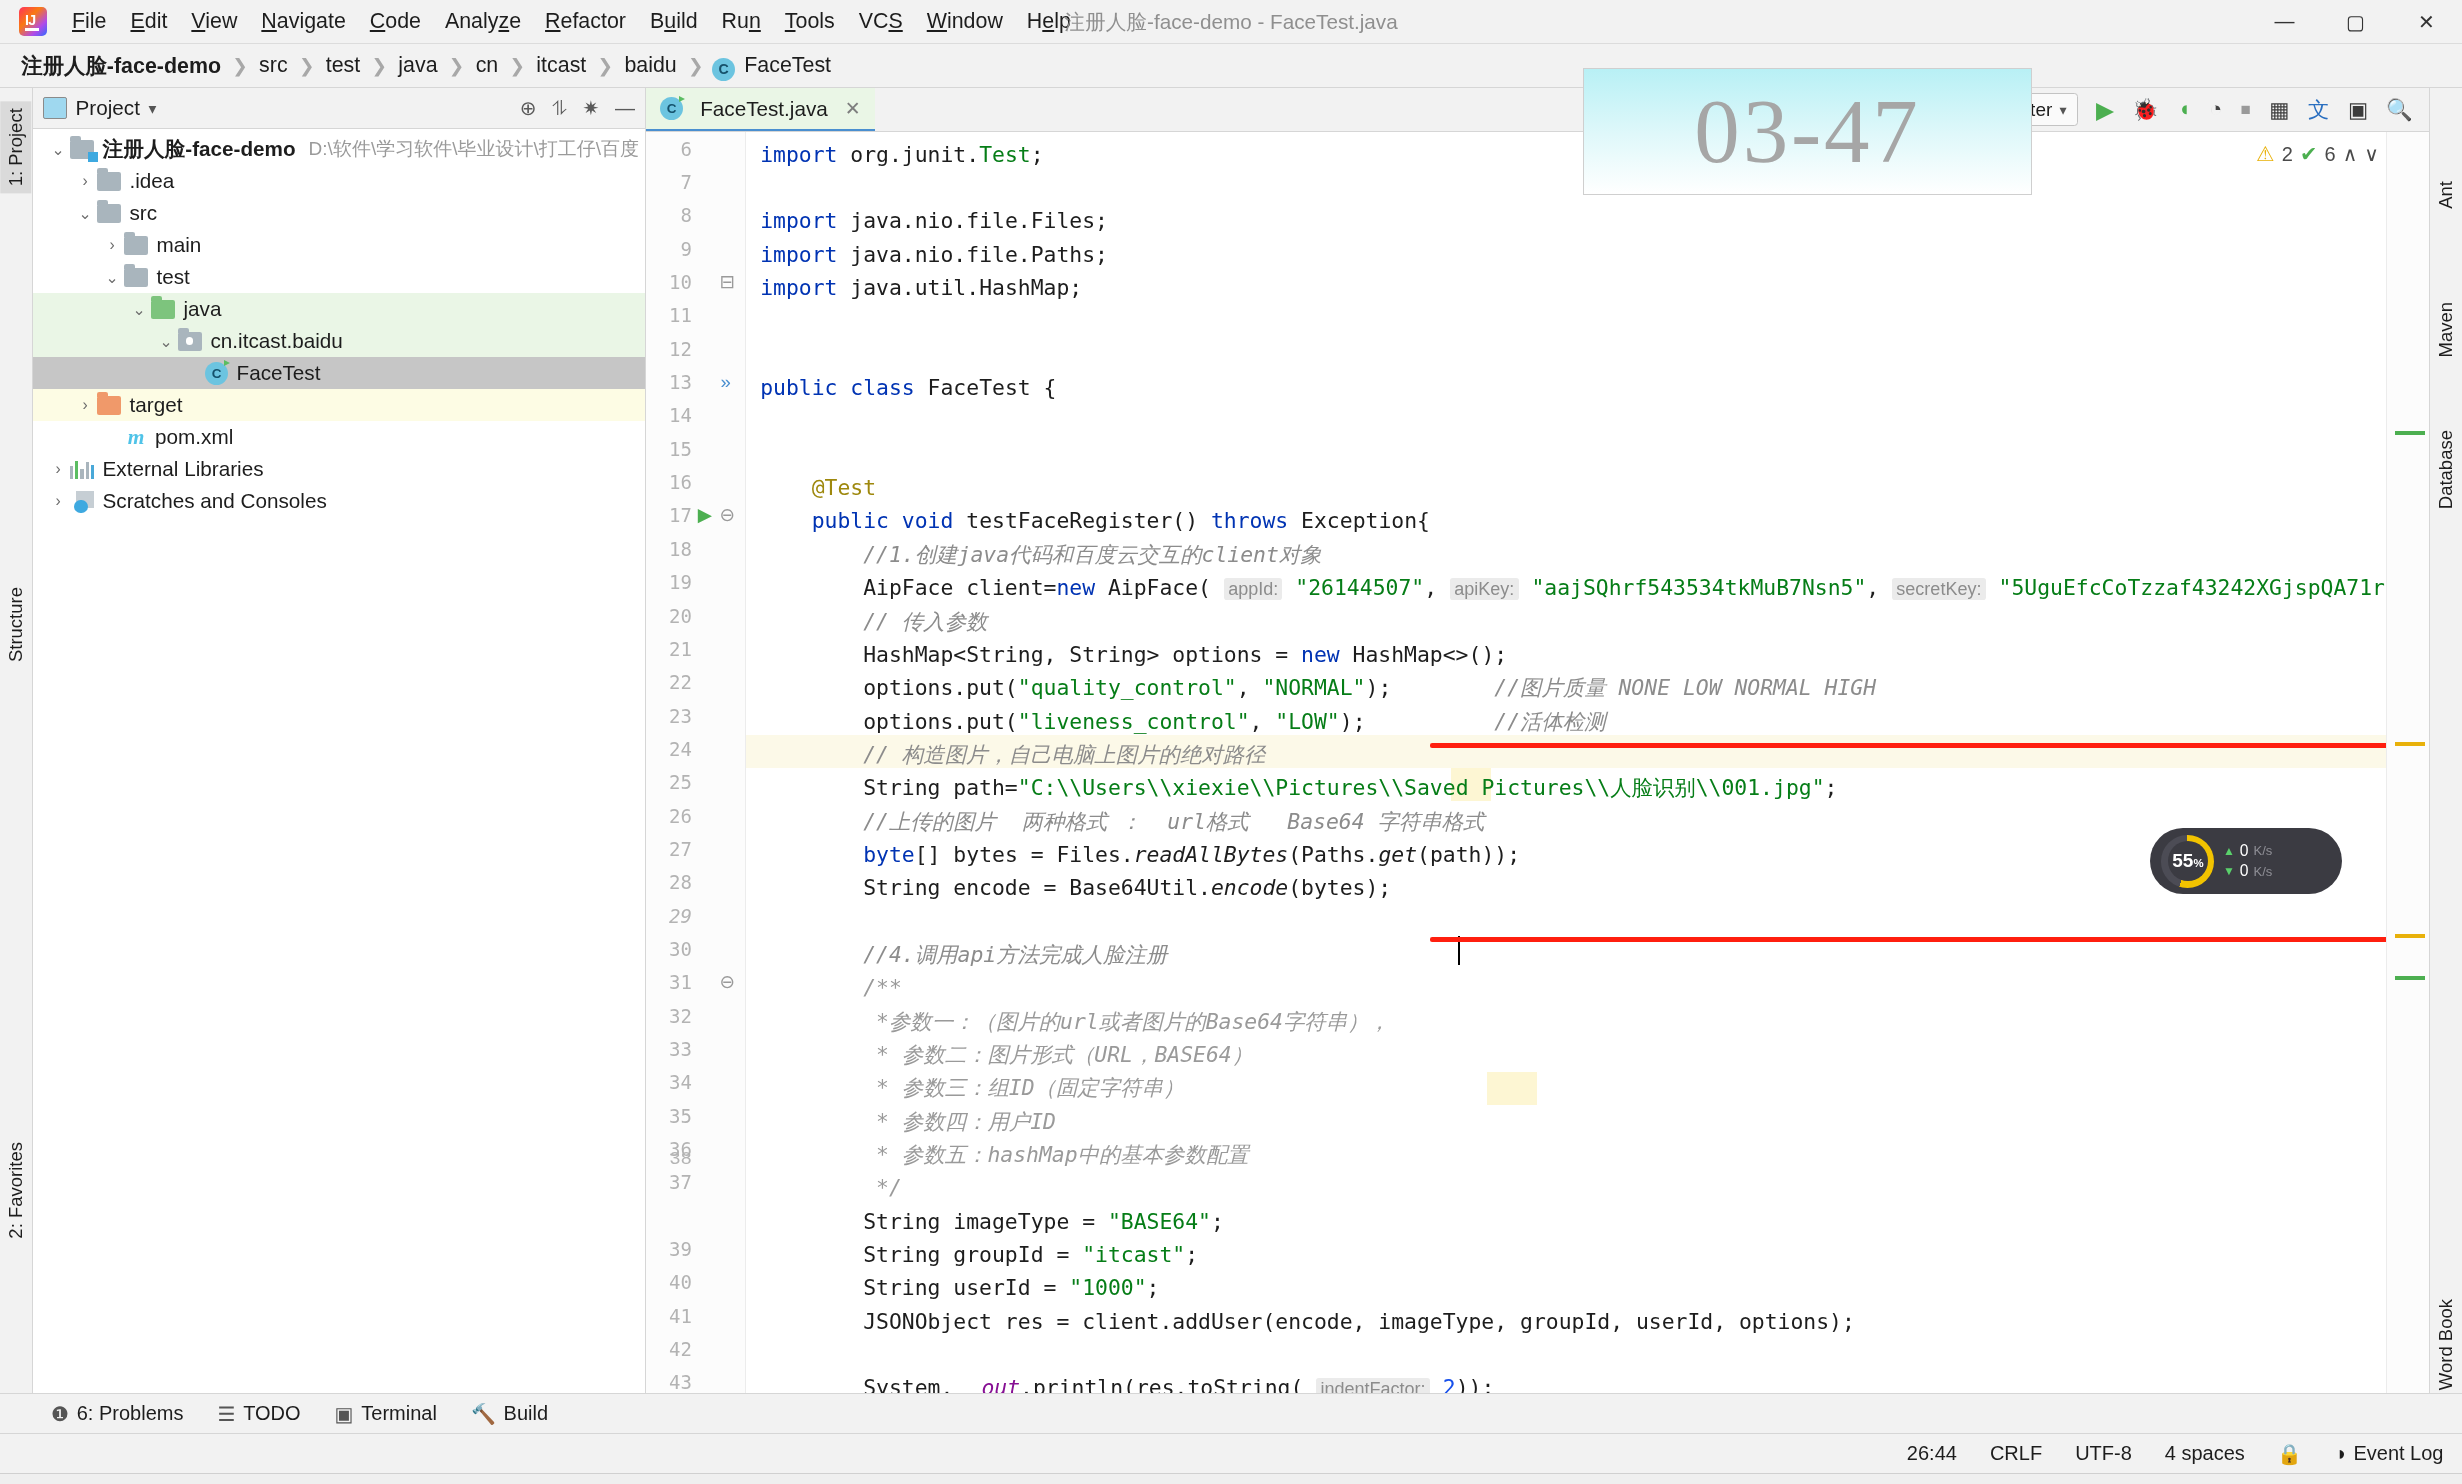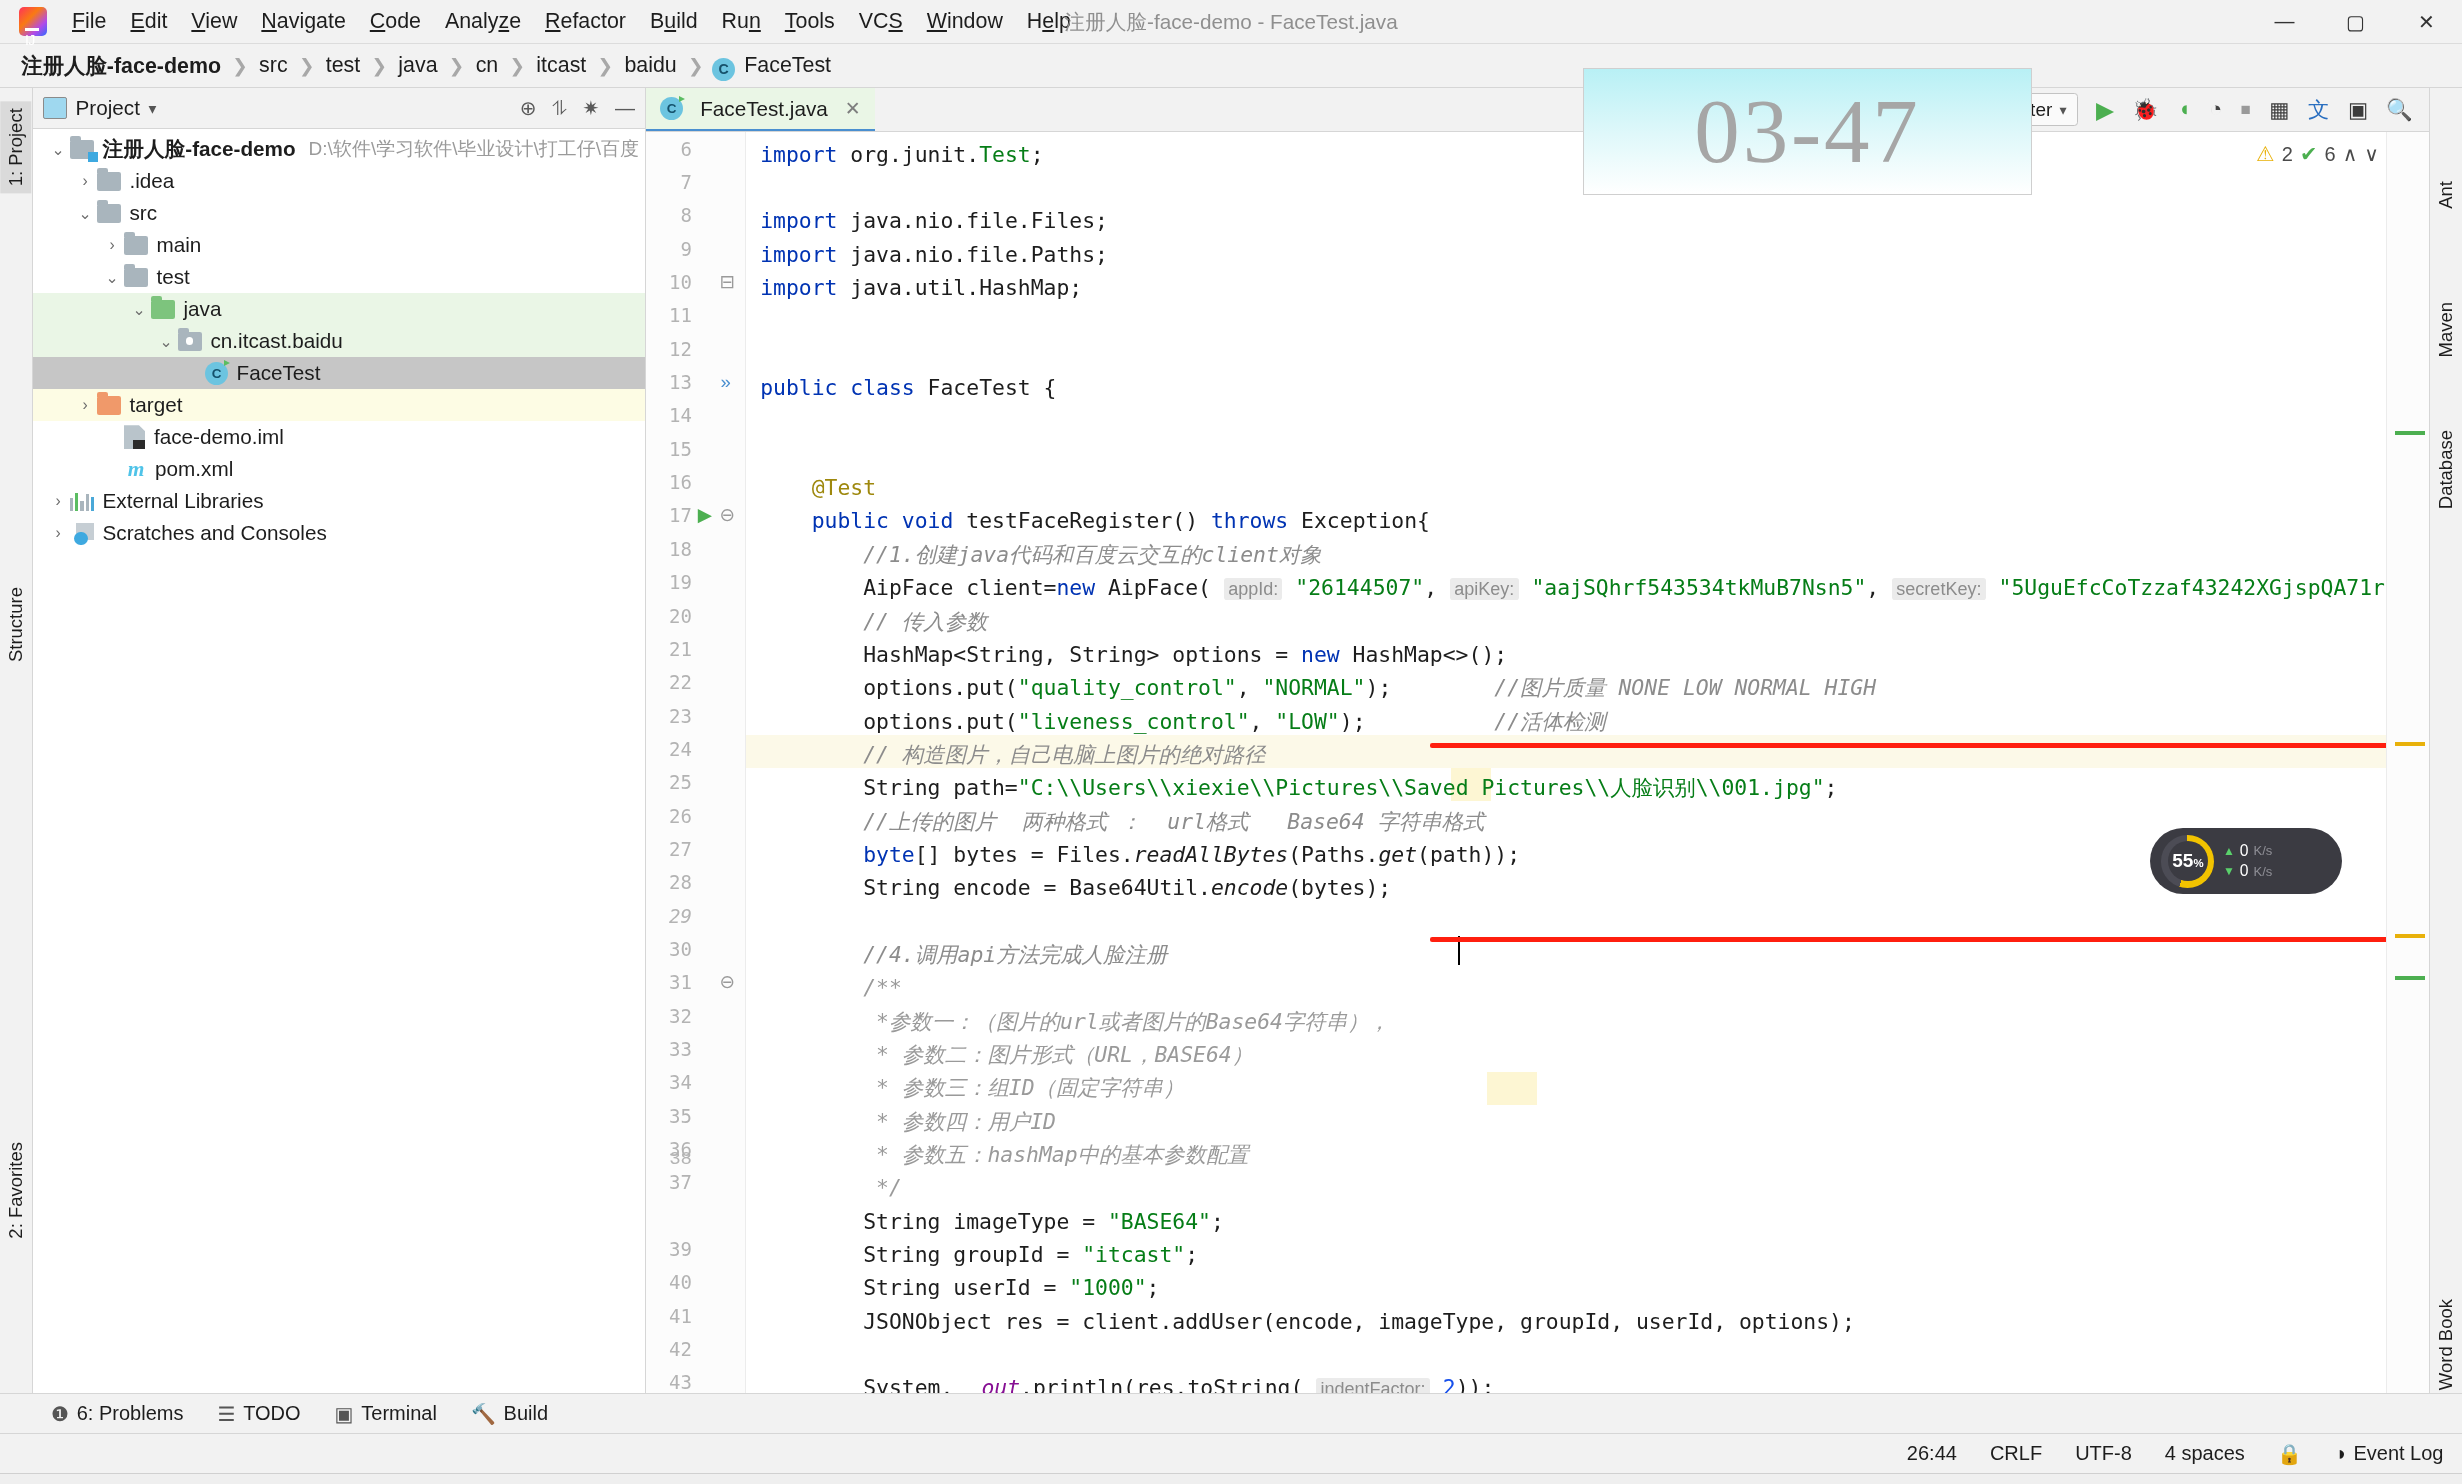--- a/index.html
+++ b/index.html
@@ -7,22 +7,22 @@
     font-family:"Liberation Sans", sans-serif; background:#f2f2f2; color:#1d1d1d; }
   body { font-size:21.4px; }
 
   
   .titlebar { height:44px; background:#f2f2f2; display:flex; align-items:center;
               border-bottom:0.7px solid #dcdcdc; position:relative; }
   .ij-logo { width:28.5px; height:28.5px; margin:0 13px 0 18.5px; position:relative; flex:none; }
   .ij-logo .sq { position:absolute; inset:0; border-radius:5px;
       background:linear-gradient(135deg,#fe315d 0%,#f97a12 38%,#b24ae8 72%,#2f6bff 100%); }
   .ij-logo .ij { position:absolute; left:6.4px; top:4.3px; width:15.7px; height:20px;
-      color:#fff; font-size:14.2px; font-weight:400; font-family:"Liberation Sans",sans-serif;
-      letter-spacing:-0.7px;margin-top:20px; }
+      color:#fff; font-size:14.2px; font-weight:700; font-family:"Liberation Sans",sans-serif;
+      letter-spacing:-0.7px; }
   .ij-logo .bar { position:absolute; left:6.4px; bottom:4.3px; width:14.2px; height:3.6px; background:#fff;}
   .menu { display:flex; align-items:center; gap:0; }
   .menu .mi { padding:4.3px 12px; font-size:21.4px; color:#1d1d1d; white-space:nowrap;
               cursor:default; line-height:1.1; }
   .menu .mi u { text-decoration:underline; }
   .wintitle { position:absolute; left:50%; transform:translateX(-50%);
               color:#8f8f8f; font-size:20.7px; white-space:nowrap; }
   .wctrls { margin-left:auto; display:flex; align-items:center; height:100%; }
   .wctrls div { width:71px; height:44px; display:flex; align-items:center;
                 justify-content:center; font-size:20px; color:#333; }
@@ -294,25 +294,20 @@
           <span class="cls-ico">C</span>
           <span class="tlabel">FaceTest</span>
         </div>
         <div class="trow hl-yellow" style="padding-left: 40px;">
           <span class="arw">›</span>
           <span class="fico orange"></span>
           <span class="tlabel">target</span>
         </div>
         <div class="trow" style="padding-left: 67px;">
           <span class="arw"></span>
-          <span class="iml-ico"></span>
-          <span class="tlabel">face-demo.iml</span>
-        </div>
-        <div class="trow" style="padding-left: 67px;">
-          <span class="arw"></span>
           <span class="m-ico">m</span>
           <span class="tlabel">pom.xml</span>
         </div>
         <div class="trow" style="padding-left: 13px;">
           <span class="arw">›</span>
           <span class="lib-ico">
             <i style="height: 13px; background: rgb(169, 181, 189);"></i>
             <i style="height: 18.5px; background: rgb(91, 189, 98);"></i>
             <i style="height: 10px; background: rgb(169, 181, 189);"></i>
             <i style="height: 17px; background: rgb(169, 181, 189);"></i>

